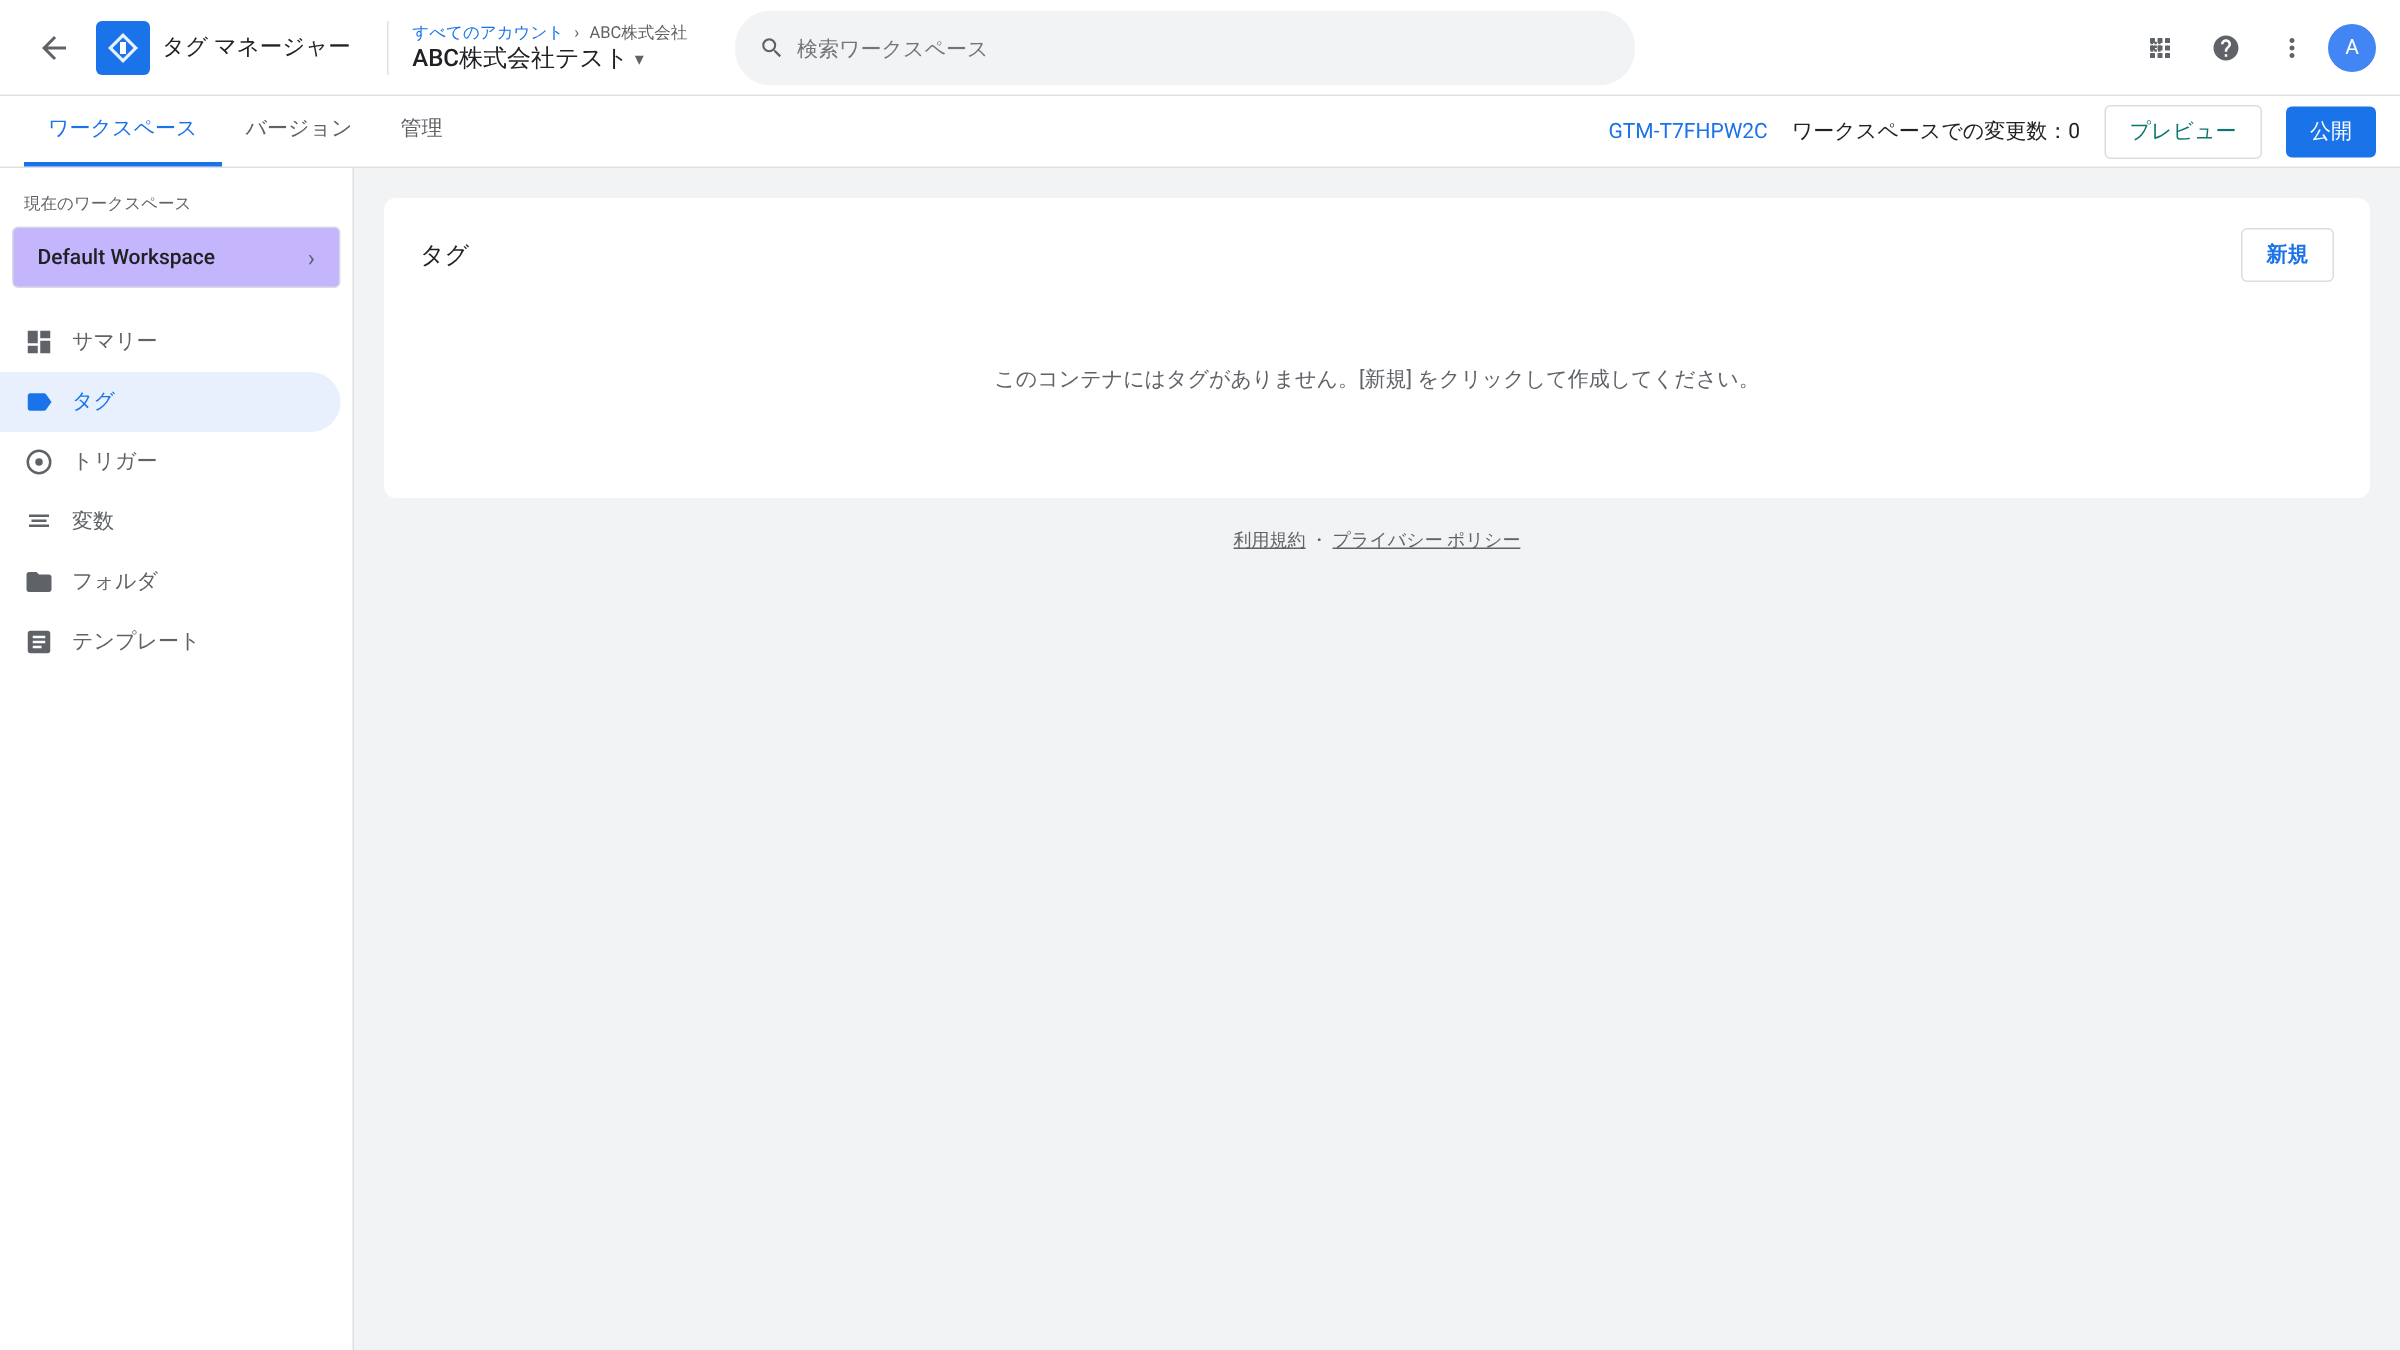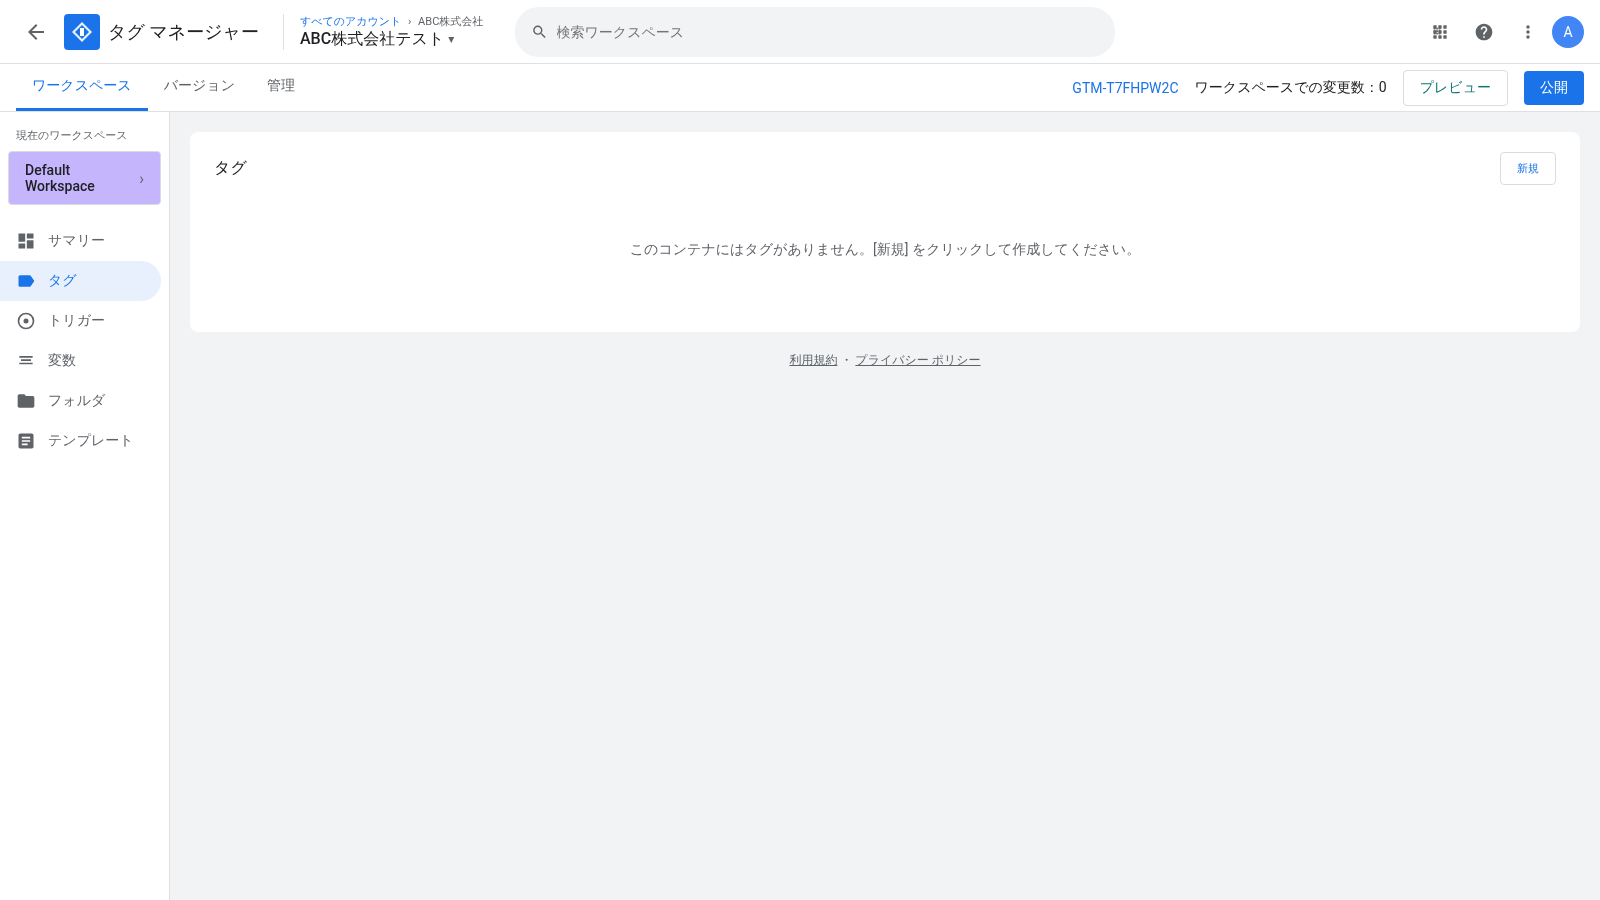--- a/index.html
+++ b/index.html
@@ -27,21 +27,21 @@
     .gtm-logo {
       width: 36px; height: 36px;
       background: #1a73e8;
       border-radius: 4px;
       display: flex; align-items: center; justify-content: center;
       margin: 0 8px;
       flex-shrink: 0;
     }
     .gtm-logo svg { width: 24px; height: 24px; }
     .app-title {
-      font-size: 18px;
+      font-size: 15px;
       color: #202124;
       font-weight: 400;
       margin-right: 24px;
       white-space: nowrap;
     }
     .account-info {
       display: flex;
       flex-direction: column;
       border-left: 1px solid #e0e0e0;
       padding-left: 16px;
@@ -184,21 +184,21 @@
 
     
     .main-layout {
       display: flex;
       margin-top: 112px;
       min-height: calc(100vh - 112px);
     }
 
     
     .sidebar {
-      width: 170px;
+      width: 236px;
       background: #fff;
       flex-shrink: 0;
       padding: 16px 0;
       border-right: 1px solid #e0e0e0;
       min-height: calc(100vh - 112px);
     }
     .workspace-label {
       font-size: 11px;
       color: #5f6368;
       padding: 0 16px 8px;
@@ -268,23 +268,23 @@
       font-size: 16px;
       font-weight: 400;
       color: #202124;
     }
     .btn-new {
       padding: 8px 16px;
       border: 1px solid #dadce0;
       border-radius: 4px;
       background: #fff;
       color: #1a73e8;
-      font-size: 11px;
-      cursor: pointer;
-      font-weight: 400;
+      font-size: 14px;
+      cursor: pointer;
+      font-weight: 700;
     }
     .empty-message {
       display: flex;
       align-items: center;
       justify-content: center;
       padding: 40px;
       color: #5f6368;
       font-size: 14px;
     }
 

